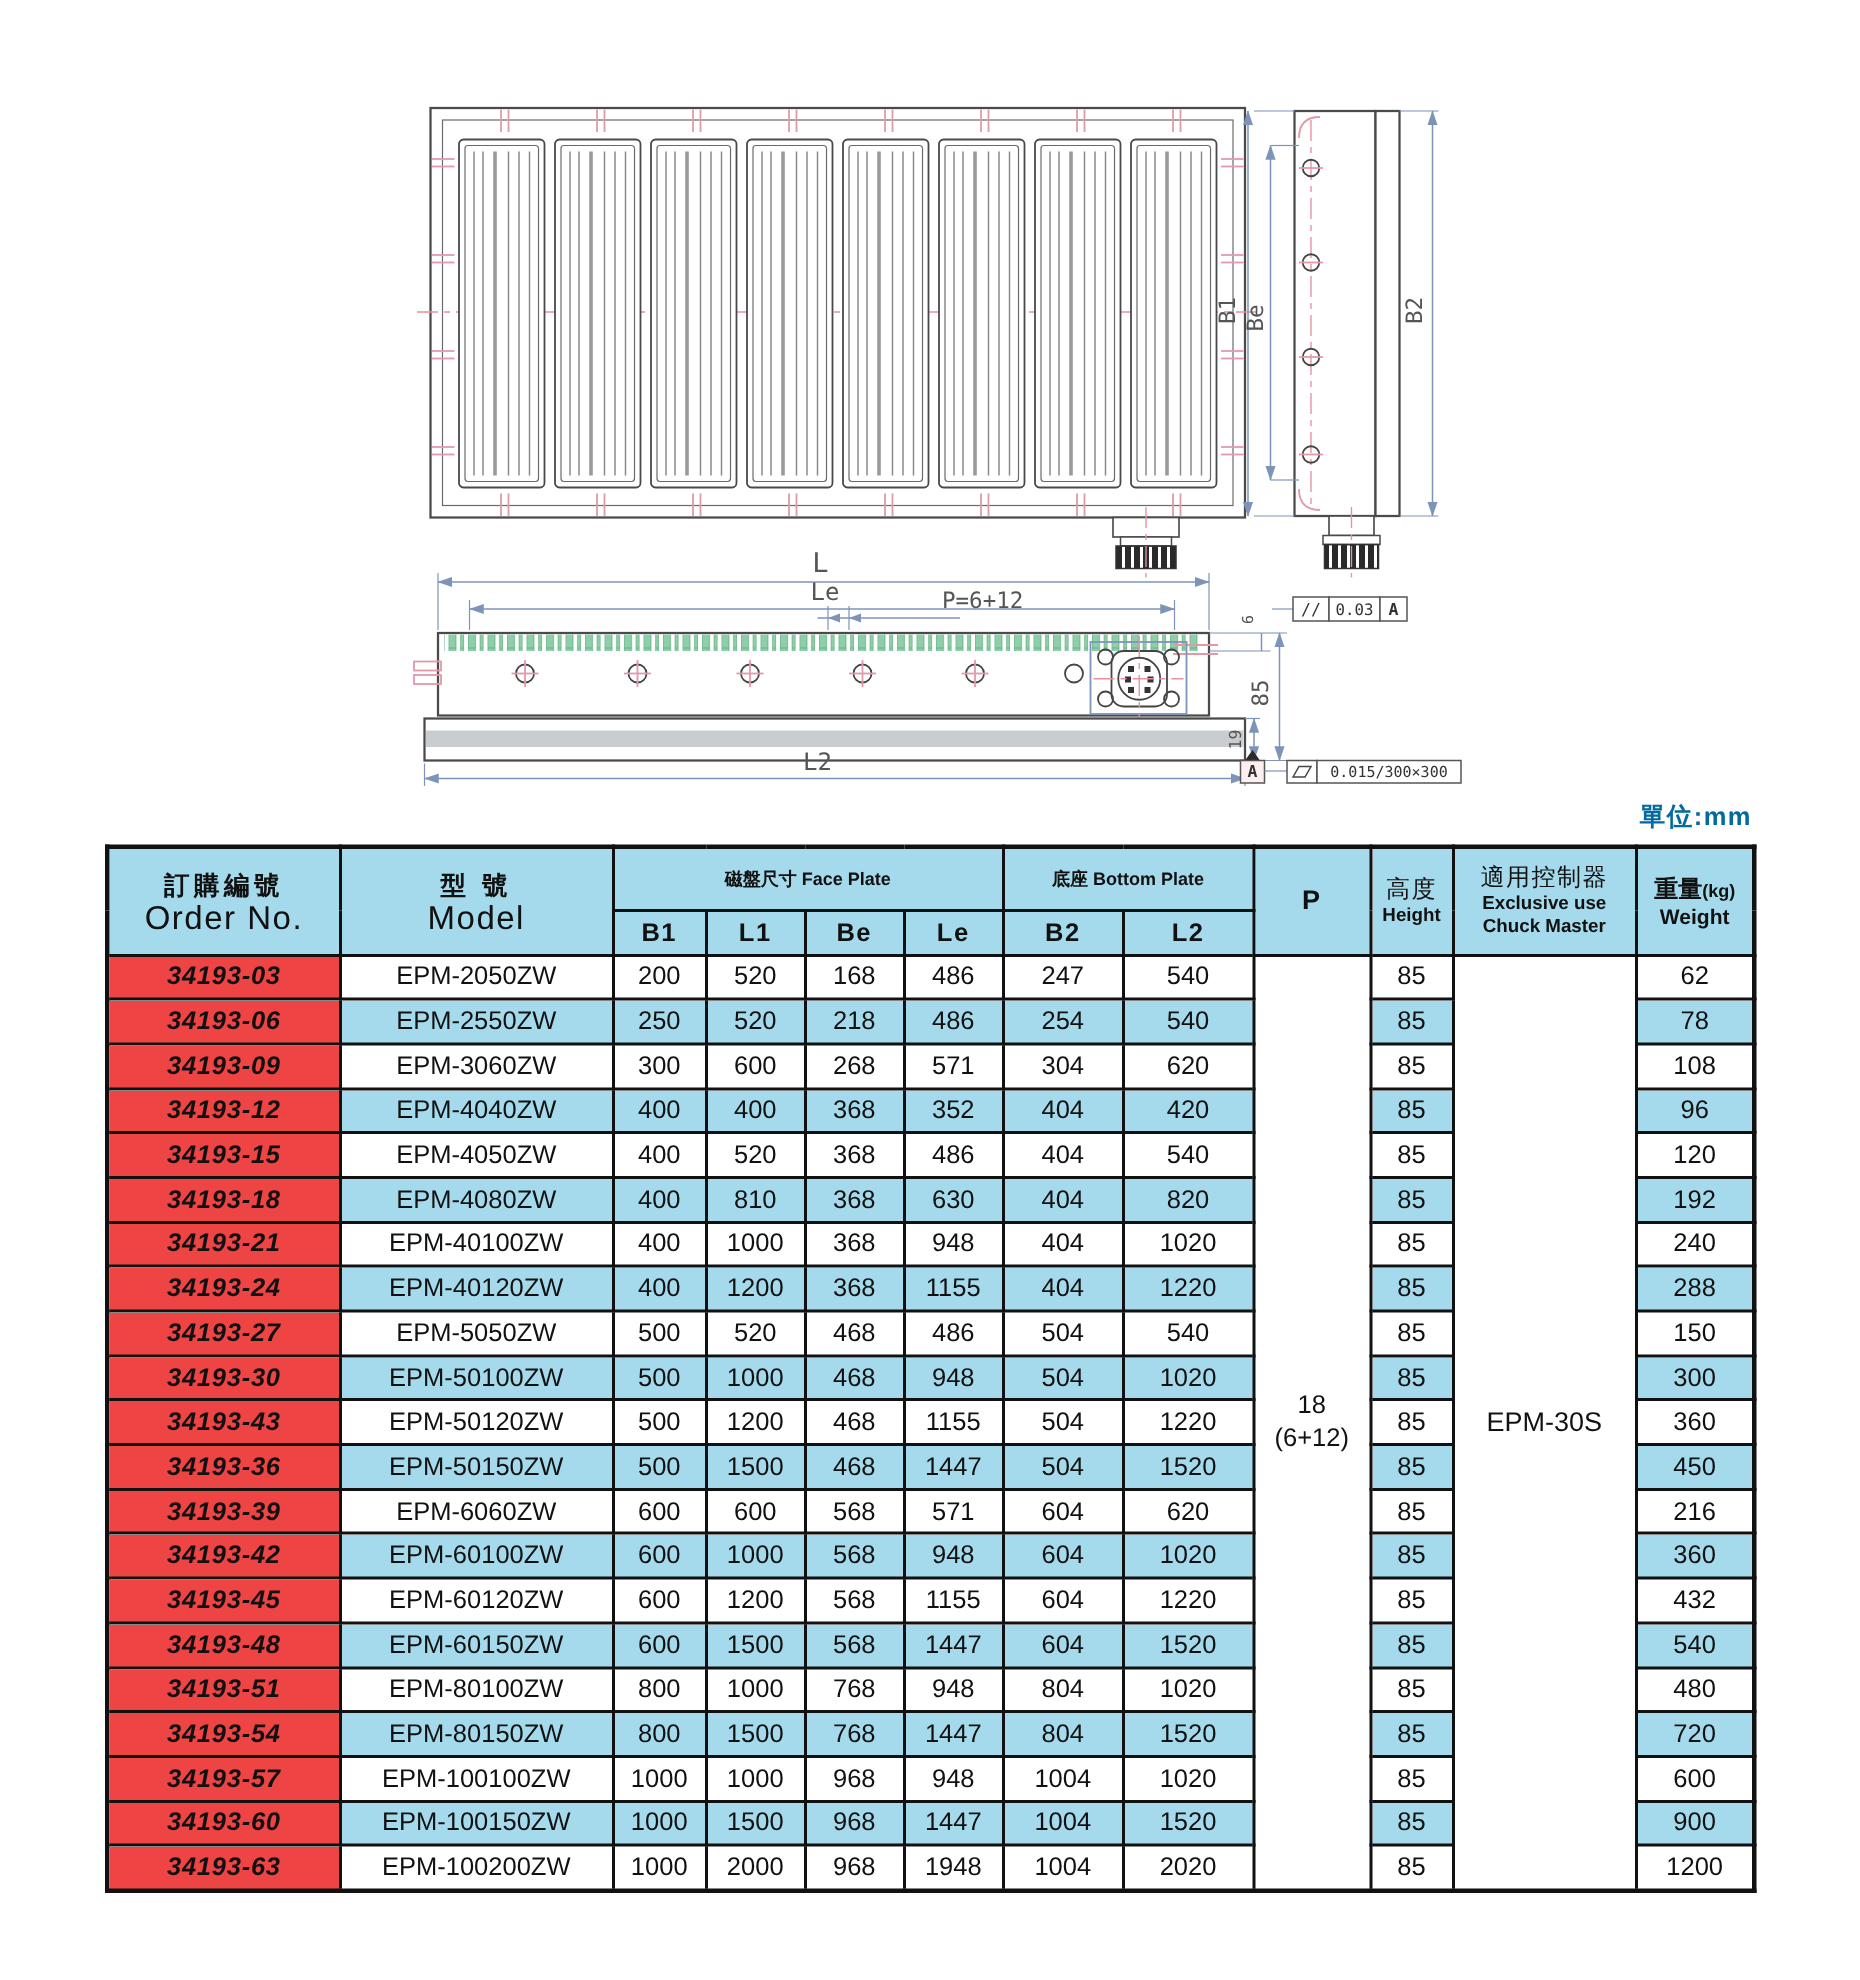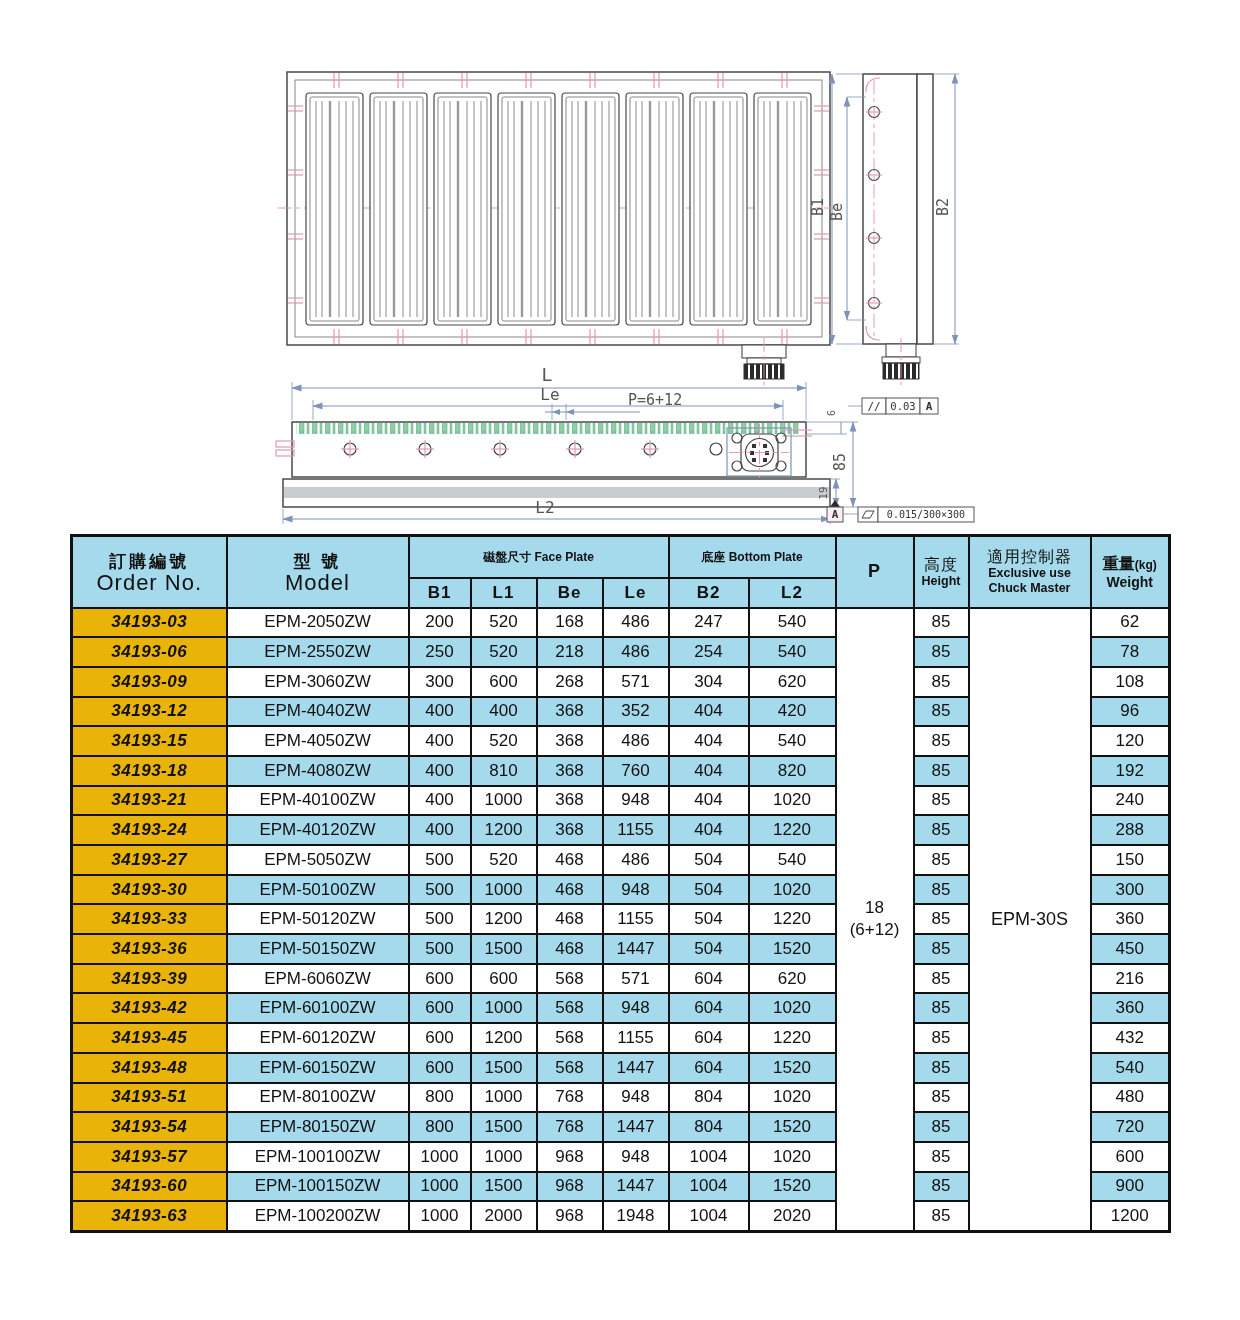--- a/index.html
+++ b/index.html
@@ -18,35 +18,35 @@
   .dtext{font-family:"DejaVu Sans Mono",monospace;fill:#555;}
   .ftext{font-family:"DejaVu Sans Mono",monospace;fill:#333;}
   .fbox{fill:#fff;stroke:#555;stroke-width:1;}
   .screw{fill:none;stroke:#444;stroke-width:1.2;}
 
   
   #unit{position:absolute;left:868px;top:533px;width:300px;text-align:right;
         font-size:17px;font-weight:bold;color:#0369a1;letter-spacing:1px;}
 
   
-  #spec{position:absolute;left:70px;top:534px;}
+  #spec{position:absolute;left:70px;top:563px;}
   table{border-collapse:collapse;table-layout:fixed;width:1098px;color:#111;border:3px solid #111;}
   th,td{border:2px solid #111;text-align:center;vertical-align:middle;padding:0;overflow:hidden;}
   thead th{background:#A4DAEB;}
   .h1{height:42px;}
   .h2{height:30px;}
   .hdr-zh{font-size:17px;font-weight:bold;letter-spacing:3px;display:block;line-height:22px;}
   .hdr-en{font-size:22px;font-weight:normal;letter-spacing:1px;display:block;line-height:20px;}
   .hdr-mix{font-size:12px;font-weight:bold;text-align:right;}
   .hdr-sub{font-size:17px;font-weight:bold;letter-spacing:1px;}
   .hdr-sm{font-size:12.5px;font-weight:bold;display:block;line-height:15px;letter-spacing:0;}
   .hdr-zh-sm{font-size:16px;font-weight:normal;display:block;line-height:19px;letter-spacing:1px;}
   .kg{font-size:12px;font-weight:bold;}
   tbody td{height:27.7px;font-size:17px;background:#fff;}
-  td.c-order{background:#eab308;font-weight:bold;font-style:italic;font-size:17px;letter-spacing:0.5px;}
+  td.c-order{background:#ef4444;font-weight:bold;font-style:italic;font-size:17px;letter-spacing:0.5px;}
   td.zebra{background:#A4DAEB;}
   td.c-merged{background:#fff;font-size:18px;}
   .pline{line-height:22px;font-size:17px;}
 </style>
 </head>
 <body>
 
 <div id="page">
 
   <svg id="draw" width="1240" height="560" viewBox="0 0 1240 560">
@@ -398,21 +398,21 @@
             <td class="c-num">540</td>
             <td class="c-num">85</td>
             <td class="c-num">120</td>
           </tr>
           <tr>
             <td class="c-order">34193-18</td>
             <td class="c-model zebra">EPM-4080ZW</td>
             <td class="c-num zebra">400</td>
             <td class="c-num zebra">810</td>
             <td class="c-num zebra">368</td>
-            <td class="c-num zebra">760</td>
+            <td class="c-num zebra">630</td>
             <td class="c-num zebra">404</td>
             <td class="c-num zebra">820</td>
             <td class="c-num zebra">85</td>
             <td class="c-num zebra">192</td>
           </tr>
           <tr>
             <td class="c-order">34193-21</td>
             <td class="c-model">EPM-40100ZW</td>
             <td class="c-num">400</td>
             <td class="c-num">1000</td>
@@ -453,21 +453,21 @@
             <td class="c-num zebra">500</td>
             <td class="c-num zebra">1000</td>
             <td class="c-num zebra">468</td>
             <td class="c-num zebra">948</td>
             <td class="c-num zebra">504</td>
             <td class="c-num zebra">1020</td>
             <td class="c-num zebra">85</td>
             <td class="c-num zebra">300</td>
           </tr>
           <tr>
-            <td class="c-order">34193-33</td>
+            <td class="c-order">34193-43</td>
             <td class="c-model">EPM-50120ZW</td>
             <td class="c-num">500</td>
             <td class="c-num">1200</td>
             <td class="c-num">468</td>
             <td class="c-num">1155</td>
             <td class="c-num">504</td>
             <td class="c-num">1220</td>
             <td class="c-num">85</td>
             <td class="c-num">360</td>
           </tr>

